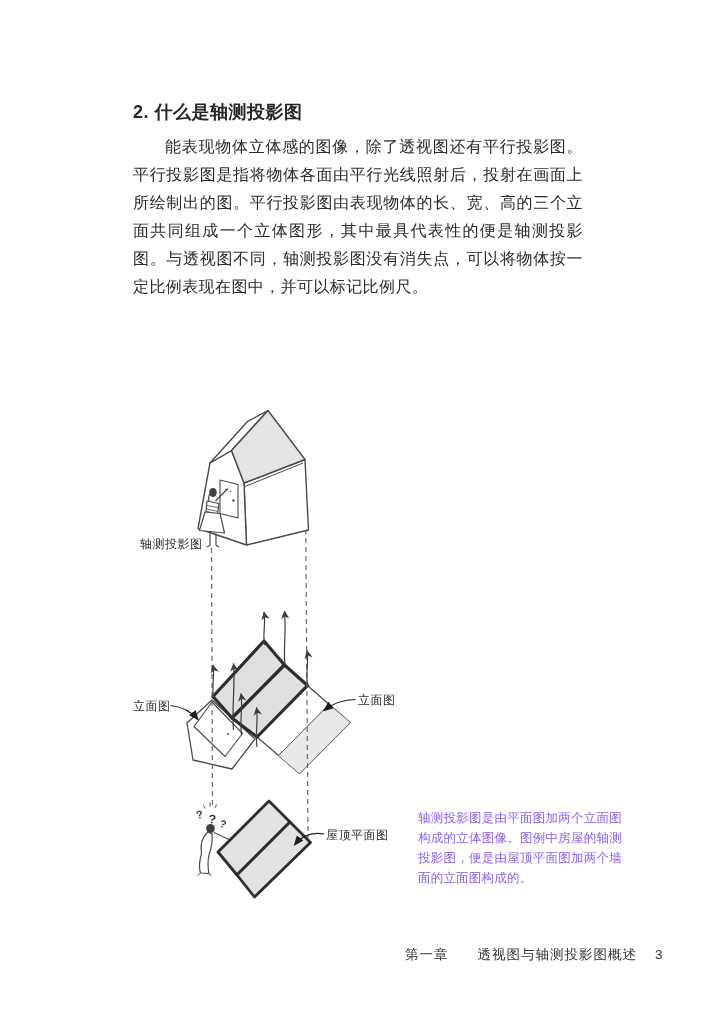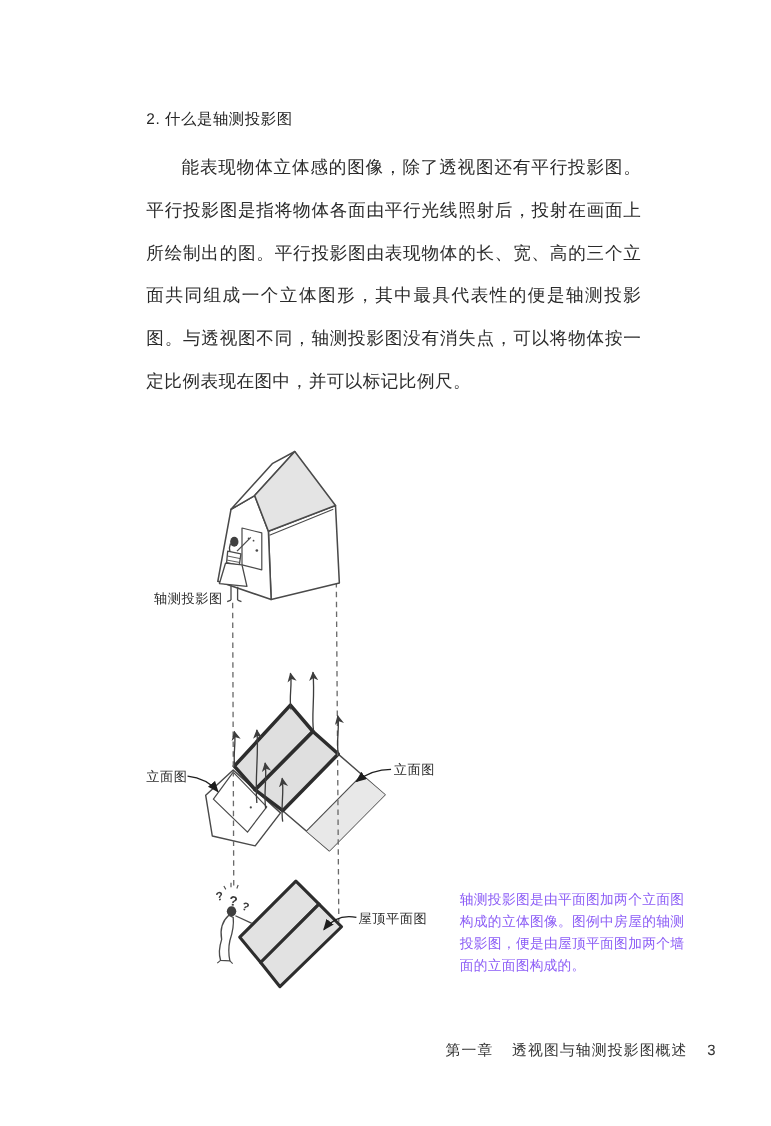--- a/index.html
+++ b/index.html
@@ -2,40 +2,40 @@
 <html><head>
 <meta charset="utf-8">
 <style>
   html,body{margin:0;padding:0;}
   body{
     width:701px;height:1024px;position:relative;background:#ffffff;
     font-family:"Liberation Sans",sans-serif;color:#2a2a2a;overflow:hidden;
   }
   .heading{
     position:absolute;left:133px;top:100px;width:460px;margin:0;
-    font-size:14px;font-weight:normal;letter-spacing:.5px;color:#262626;
+    font-size:18px;font-weight:bold;letter-spacing:.5px;color:#262626;
   }
   .bodytext{
     position:absolute;left:133px;top:133px;width:450px;margin:0;
-    font-size:16px;line-height:39px;text-align:justify;text-justify:inter-ideograph;
+    font-size:16px;line-height:28px;text-align:justify;text-justify:inter-ideograph;
     text-indent:2em;color:#2b2b2b;letter-spacing:.4px;
   }
   .figure-svg{position:absolute;left:120px;top:398px;width:300px;height:512px;}
   .fig-label{font-size:12px;fill:#2c2c2c;letter-spacing:.5px;}
   .qmark{fill:#3a3a3a;font-weight:bold;}
   .caption{
     position:absolute;left:418px;top:808px;width:204px;margin:0;
     font-size:12.5px;line-height:20px;text-align:justify;text-justify:inter-ideograph;
     color:#8b5cf6;letter-spacing:.2px;
   }
   .footer{
     position:absolute;left:405px;top:946px;font-size:13.5px;color:#333;
     letter-spacing:1px;white-space:nowrap;
   }
-  .footer .sect{margin-left:17px;}
+  .footer .sect{margin-left:29px;}
   .footer .pno{margin-left:18px;letter-spacing:0;}
 </style>
 </head>
 <body>
 
 <h2 class="heading">2. 什么是轴测投影图</h2>
 
 <p class="bodytext">能表现物体立体感的图像，除了透视图还有平行投影图。平行投影图是指将物体各面由平行光线照射后，投射在画面上所绘制出的图。平行投影图由表现物体的长、宽、高的三个立面共同组成一个立体图形，其中最具代表性的便是轴测投影图。与透视图不同，轴测投影图没有消失点，可以将物体按一定比例表现在图中，并可以标记比例尺。</p>
 
 <svg class="figure-svg" viewBox="120 398 300 512" xmlns="http://www.w3.org/2000/svg">

